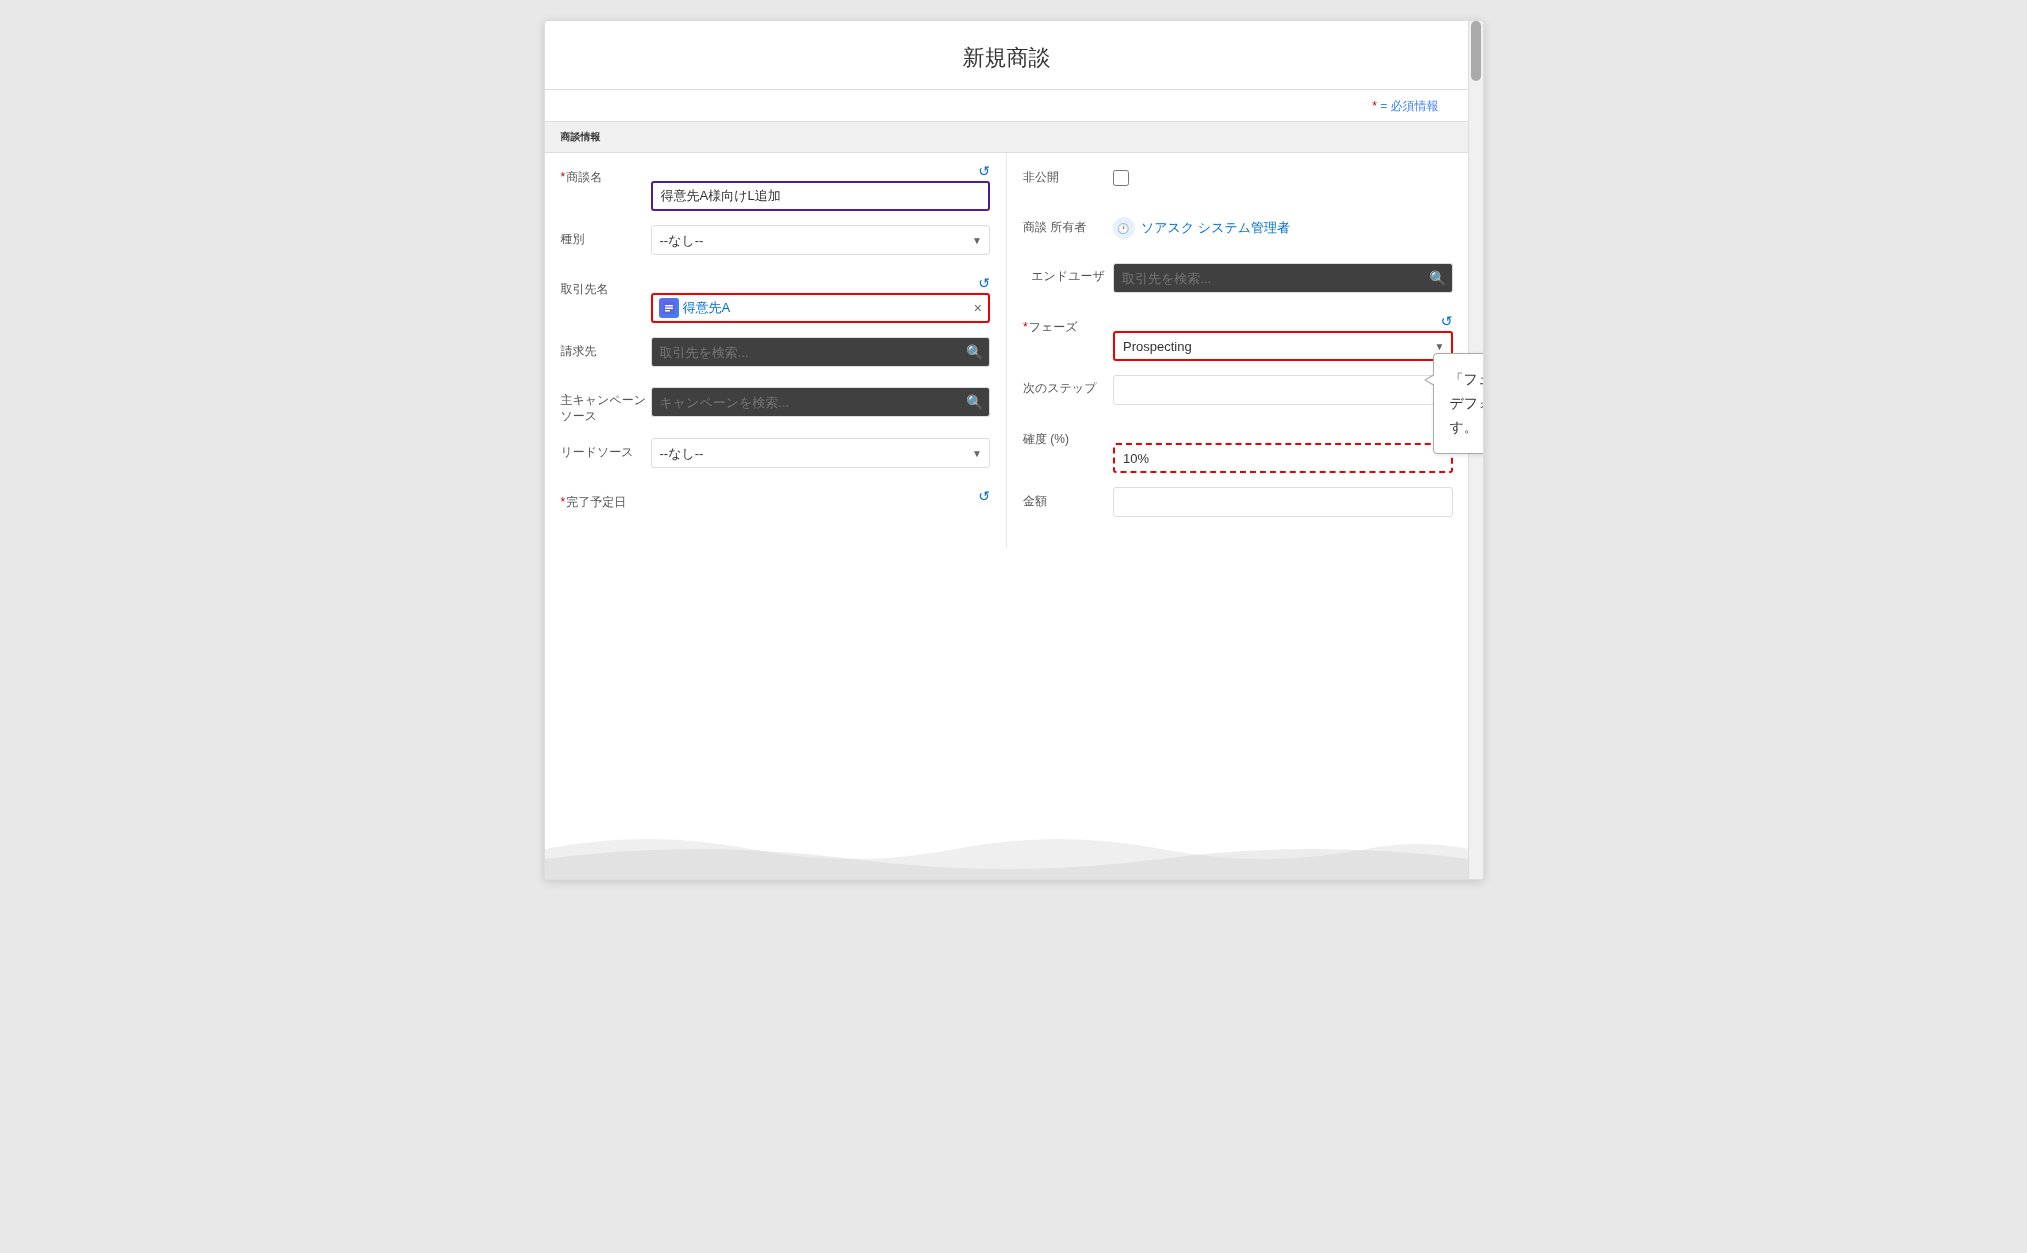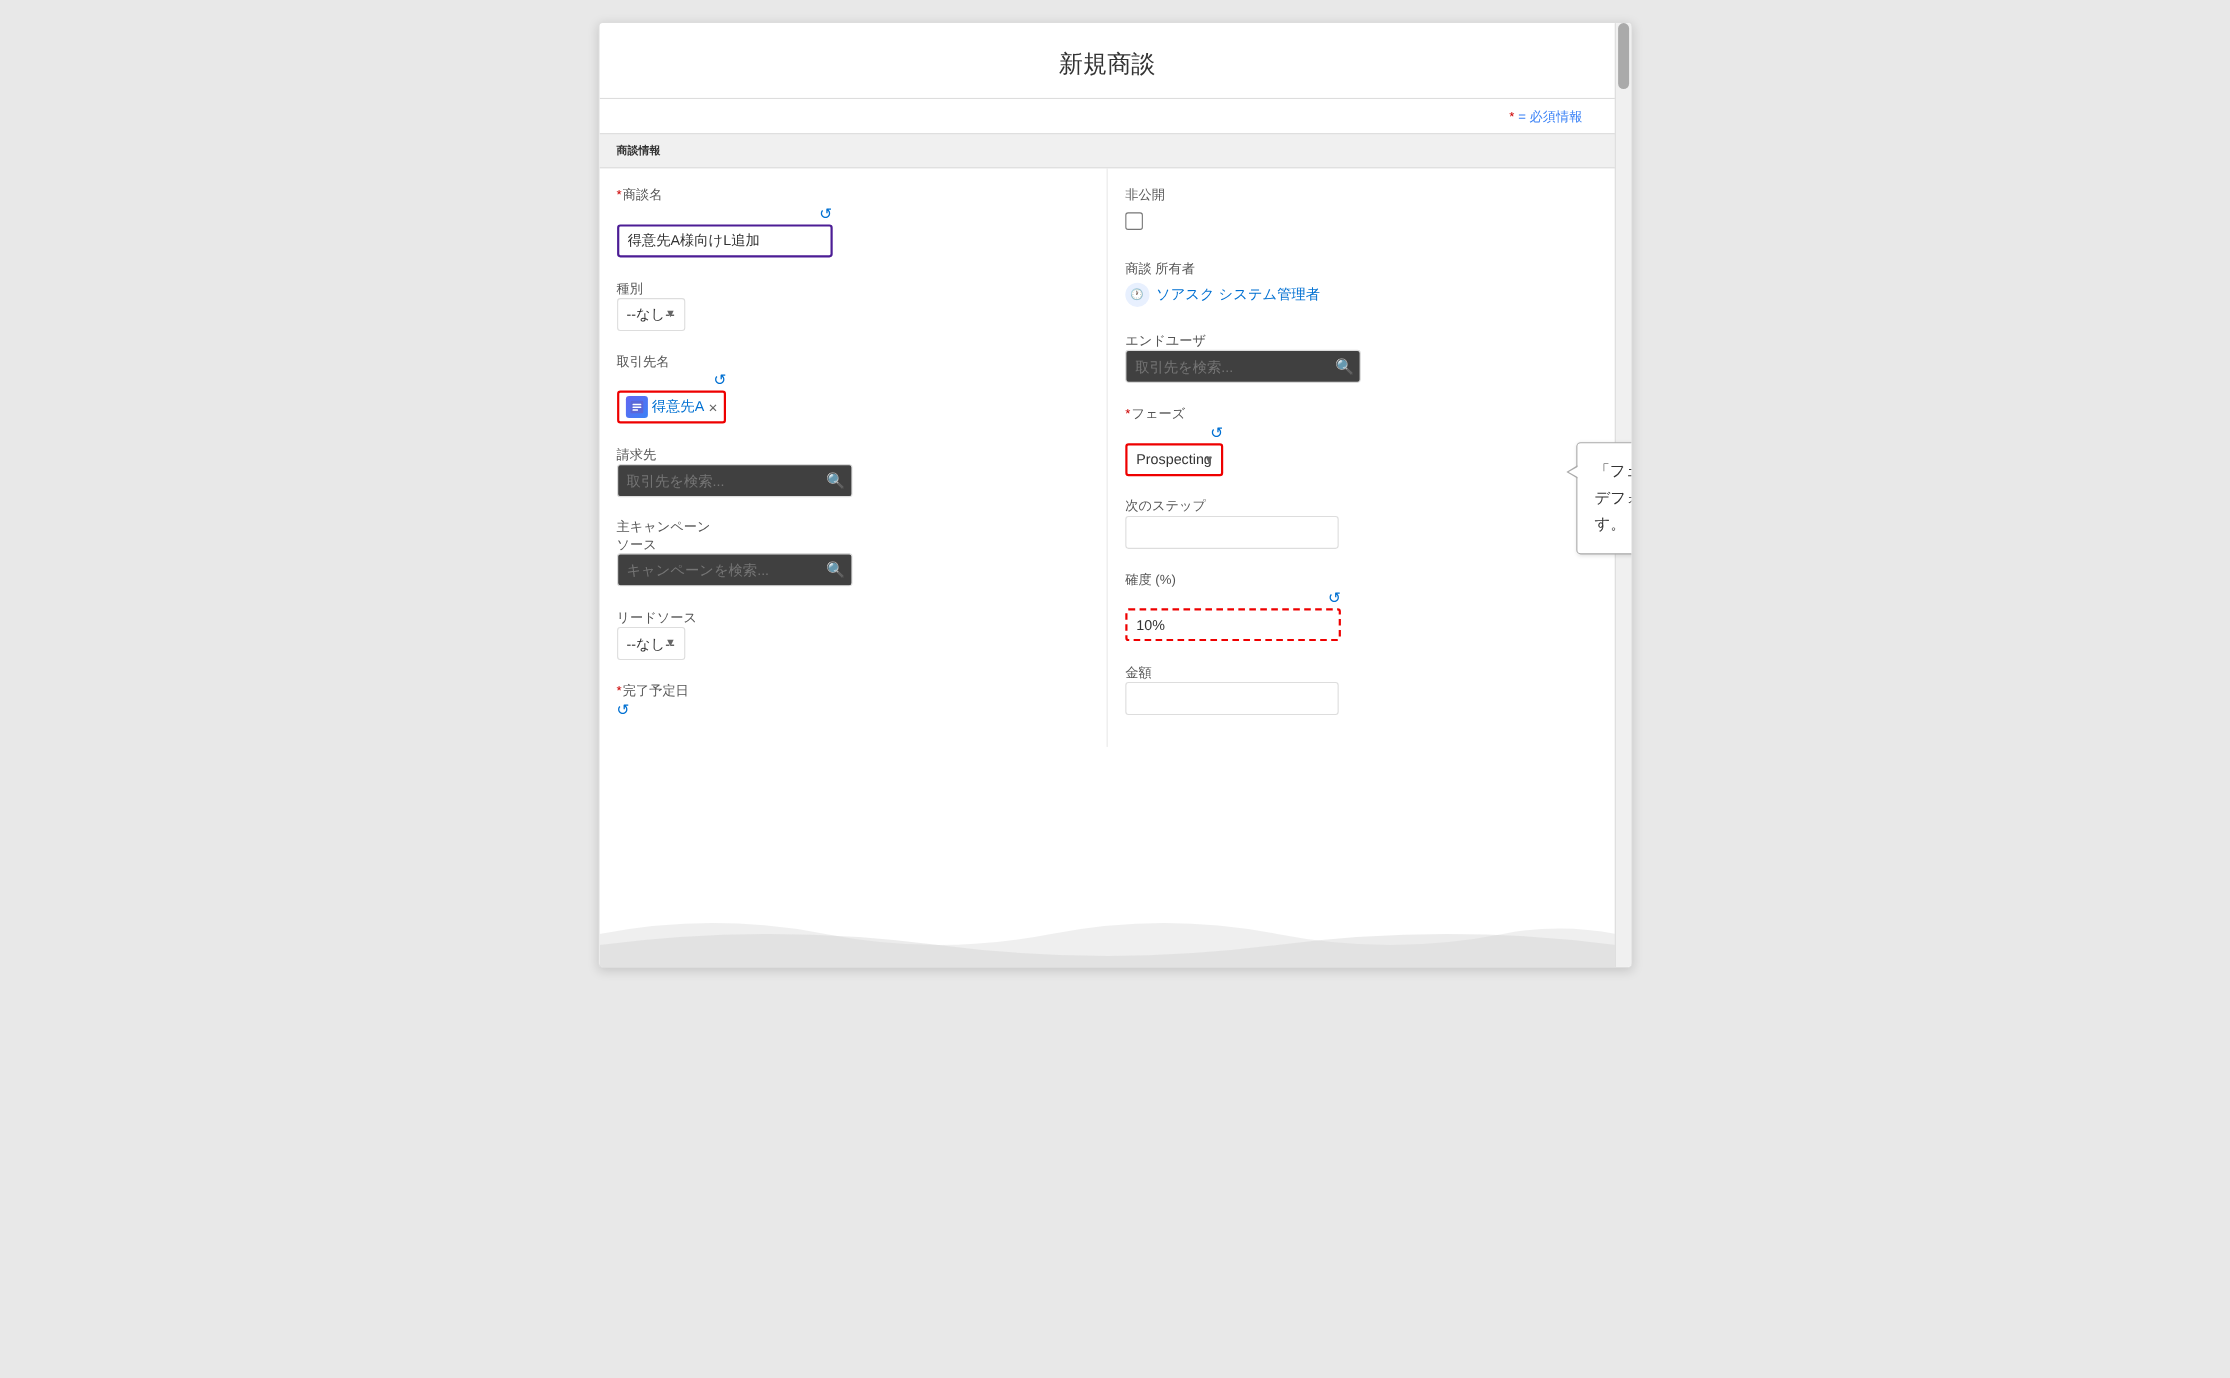--- a/index.html
+++ b/index.html
@@ -83,21 +83,20 @@
       padding: 10px 16px;
     }
     .form-col:first-child {
       border-right: 1px solid #e8e8e8;
     }
     .field-row {
       display: flex;
       align-items: flex-start;
       margin-bottom: 14px;
       min-height: 36px;
-      flex-direction: column;
     }
     .field-label {
       width: 90px;
       min-width: 90px;
       padding-top: 6px;
       font-size: 12px;
       color: #555;
       line-height: 1.4;
     }
     .field-label .required-star {
@@ -448,21 +447,21 @@
         <div class="field-label">商談 所有者</div>
         <div class="field-content">
           <div class="owner-field">
             <div class="owner-avatar">🕐</div>
             <span class="owner-name">ソアスク システム管理者</span>
           </div>
         </div>
       </div>
 
       <div class="field-row">
-        <div class="field-label" style="line-height:1.3;">エンドユーザ</div>
+        <div class="field-label" style="line-height:1.3;text-align:center;">エンドユーザ</div>
         <div class="field-content search-input-wrap">
           <input type="text" class="search-input" placeholder="取引先を検索..." style="">
           <span class="search-icon-btn">🔍</span>
         </div>
       </div>
 
       <div class="field-row" style="position:relative;">
         <div class="field-label">
           <span class="required-star">*</span>フェーズ
         </div>

